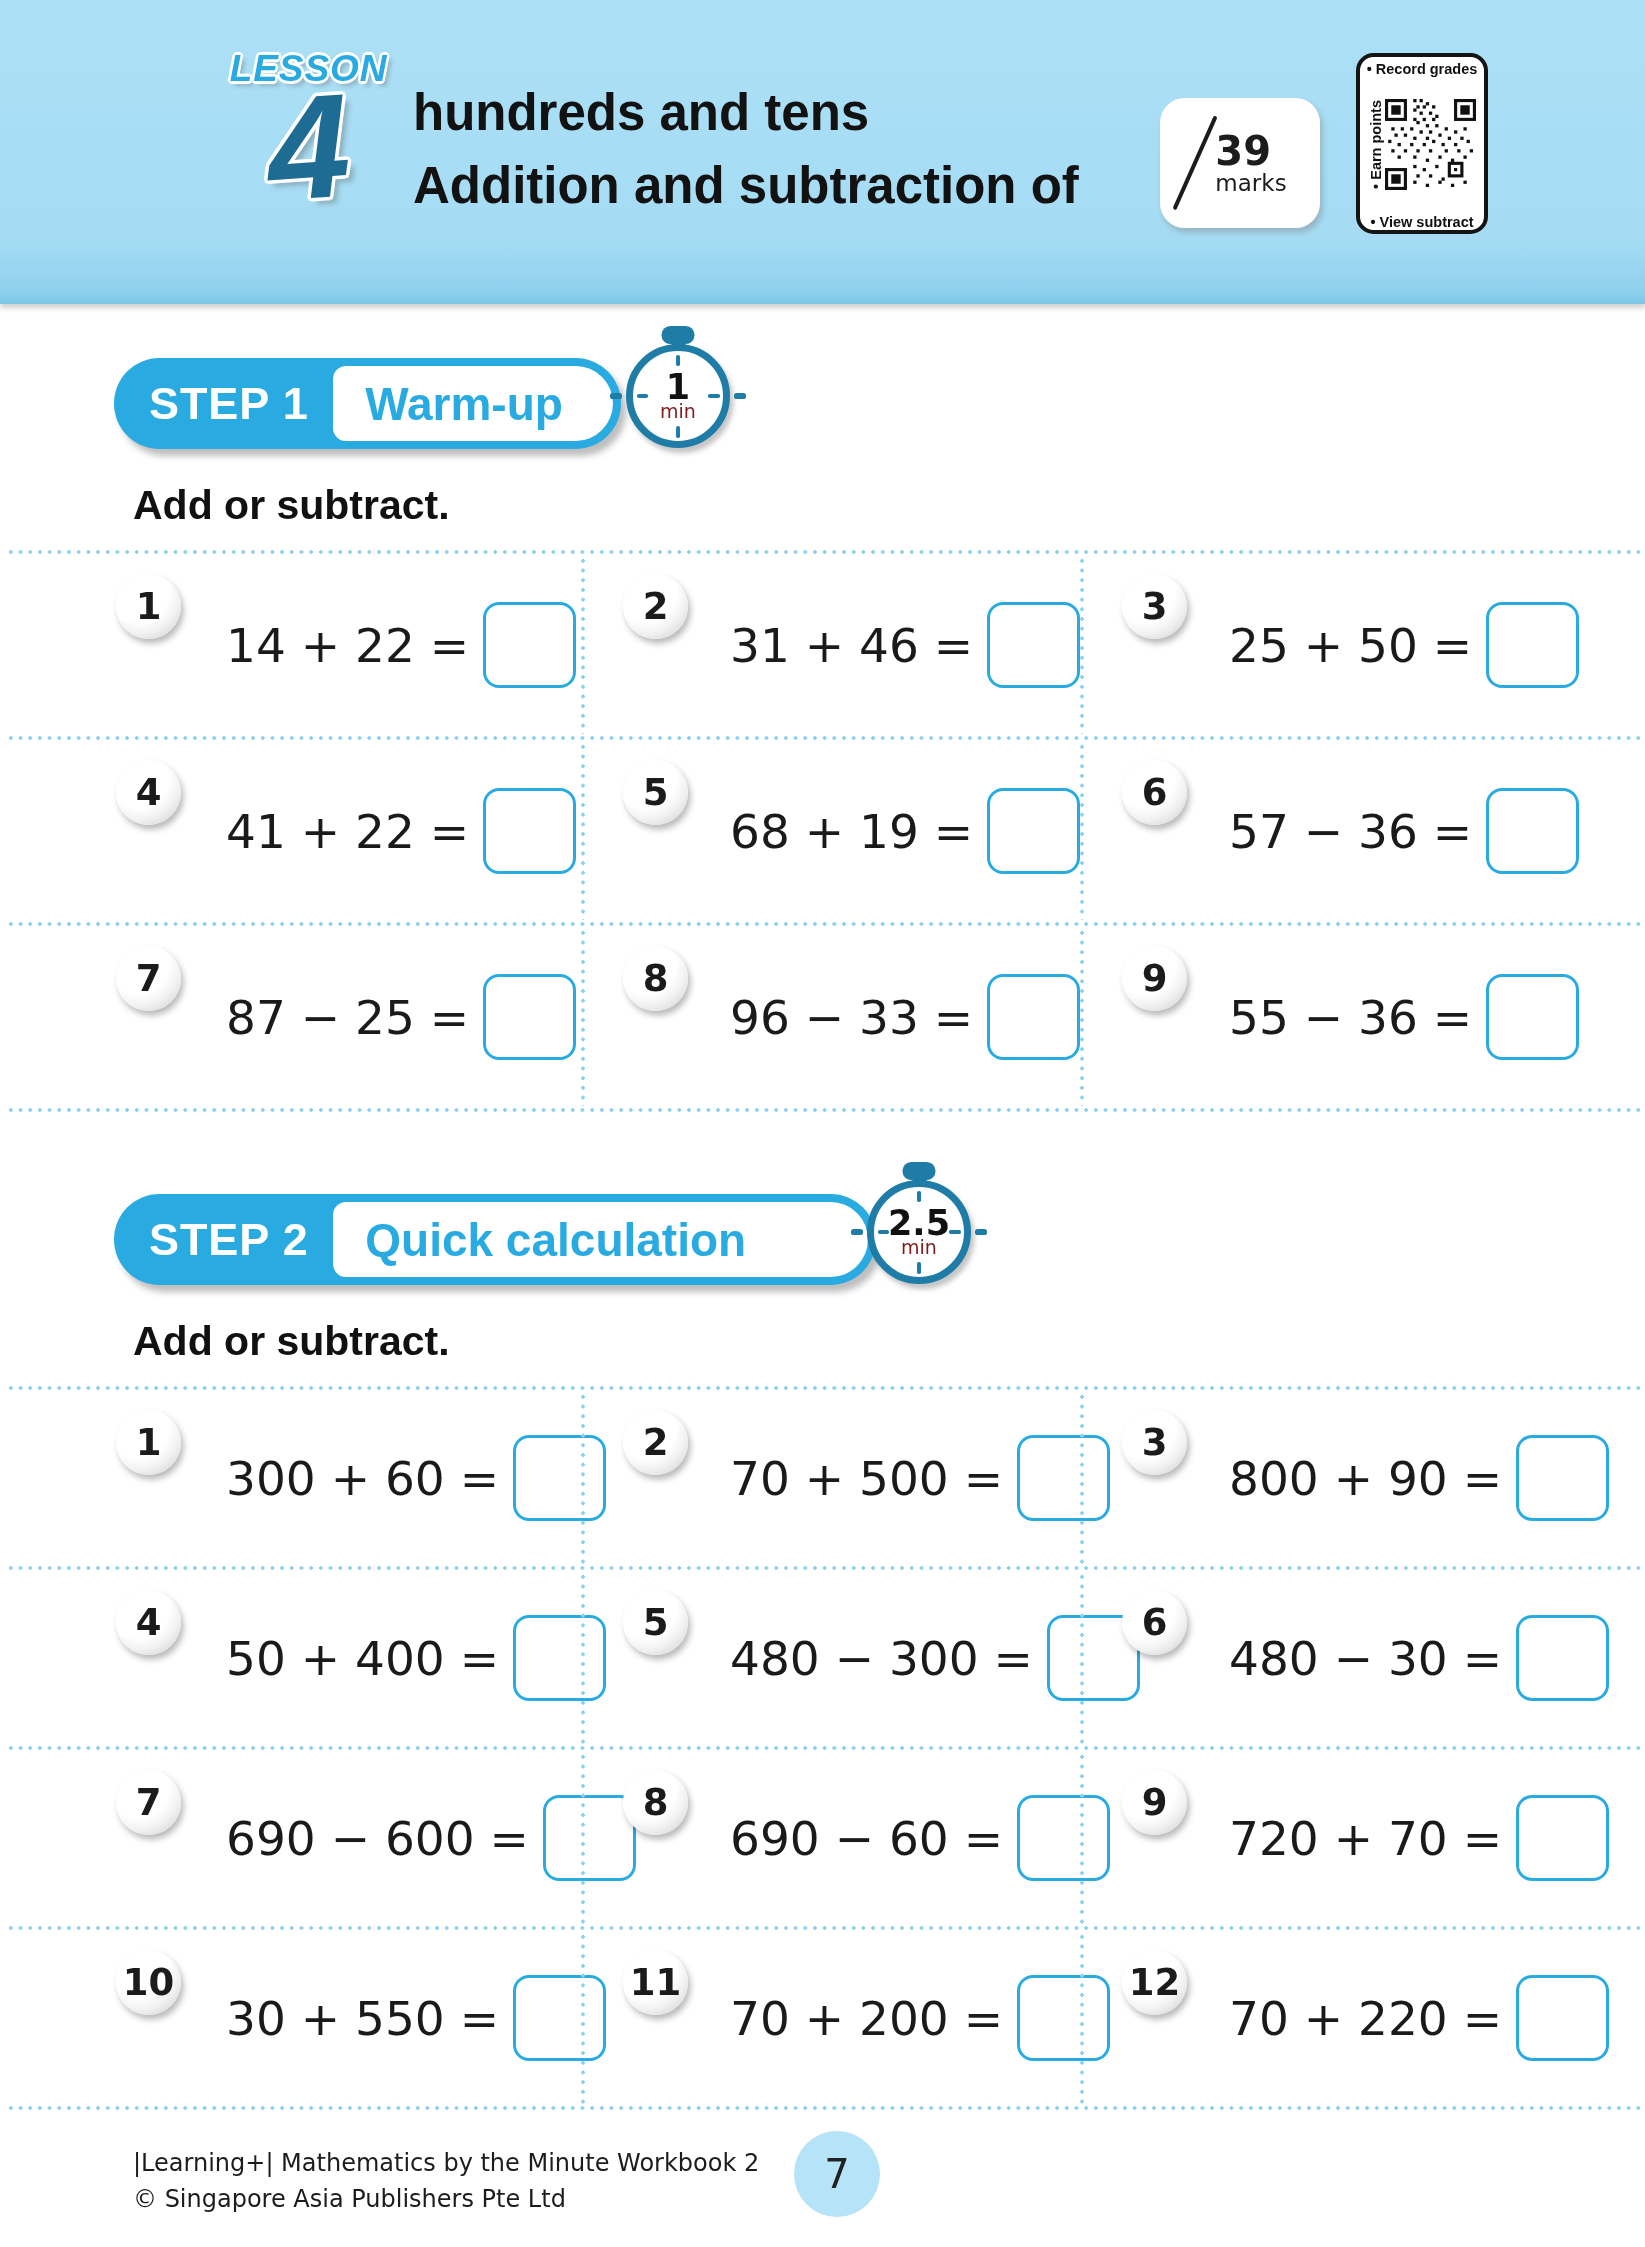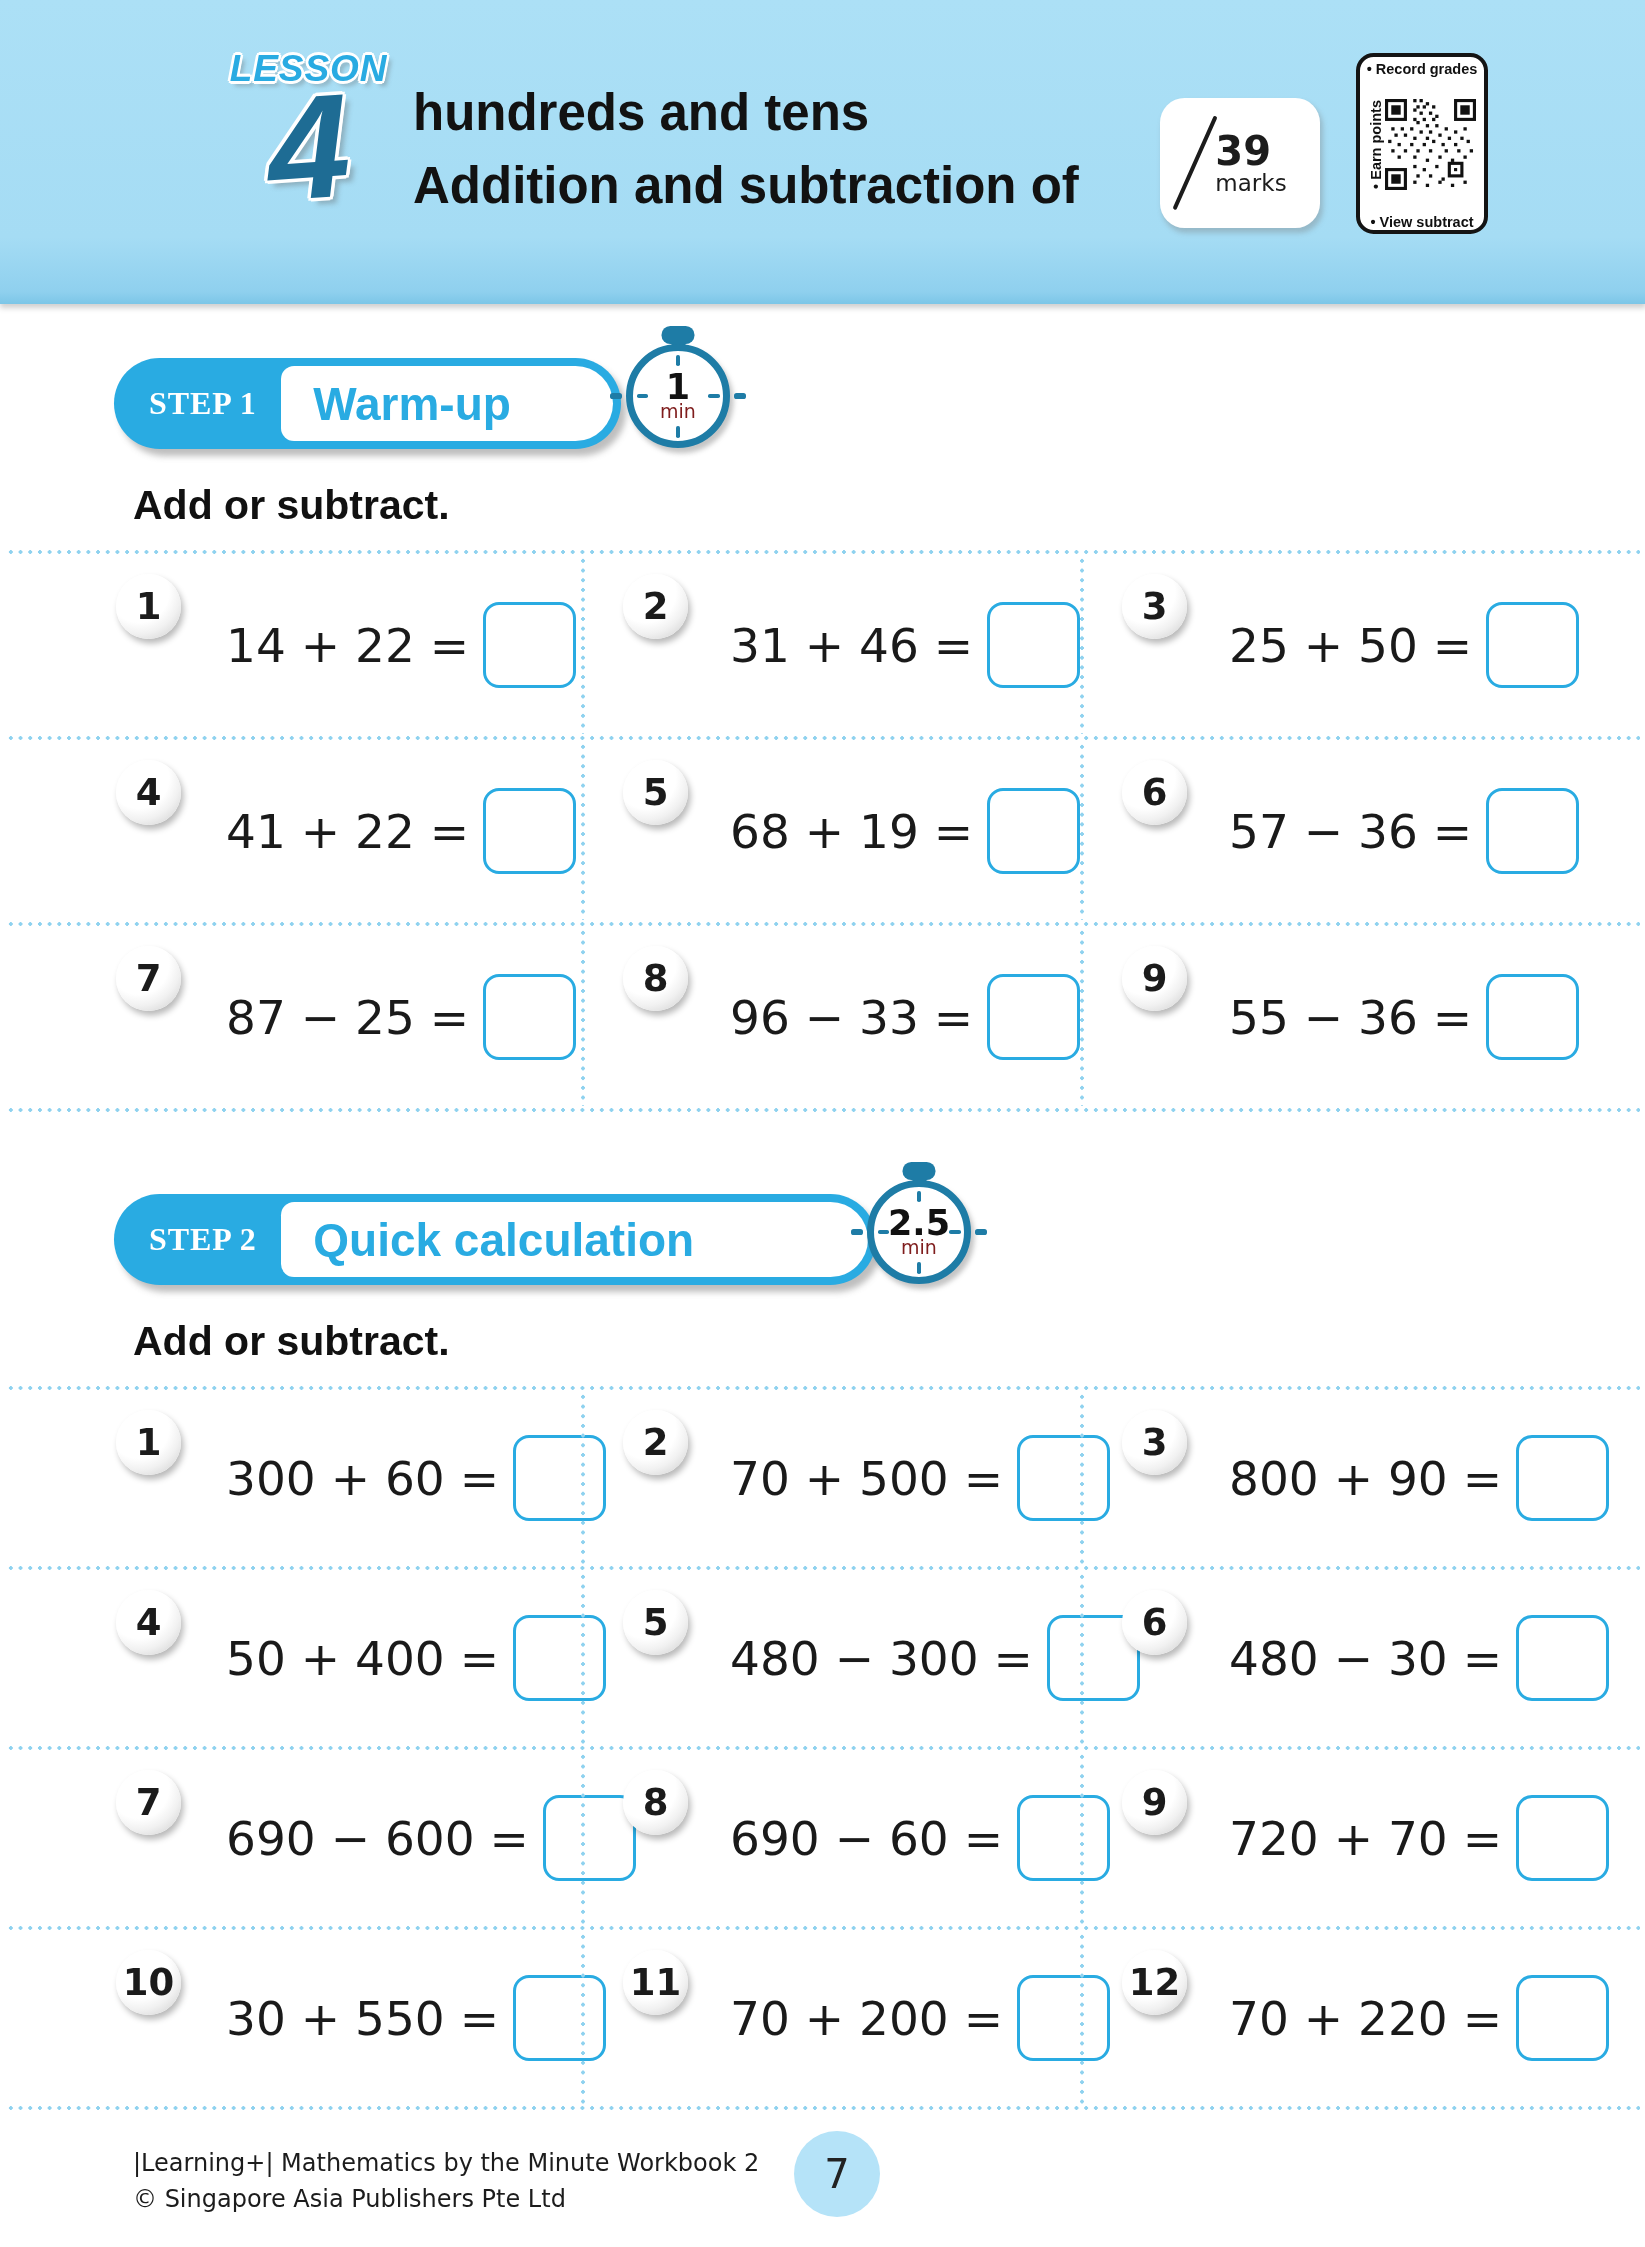--- a/index.html
+++ b/index.html
@@ -63,21 +63,21 @@
   
   .banner {
     position:relative; display:flex; height:91px; margin-left:114px;
     background:#29ABE2; border-radius:46px;
     box-shadow:5.3px 7px 6.1px rgba(110,110,110,.45);
   }
   .banner.step1 { width:507px; margin-top:54px; }
   .banner.step2 { width:762px; margin-top:84px; }
   .step-label {
     display:flex; align-items:center; padding:0 24.6px 0 35px;
-    font-family:Liberation Serif, serif; font-size:32px; font-weight:bold;
+    font-family:Liberation Sans, sans-serif; font-size:45px; font-weight:bold;
     color:#fff; white-space:nowrap; letter-spacing:0.9px;
   }
   .step-inner {
     flex:1; margin:8px 8px 8px 0; background:#fff;
     border-radius:14px 40px 40px 14px;
     display:flex; align-items:center; padding-left:32px;
     font-family:"Liberation Sans", sans-serif; font-size:46px; font-weight:bold;
     color:#29ABE2; white-space:nowrap;
   }
   .stopwatch { position:absolute; top:-14px; width:104px; height:104px; }

